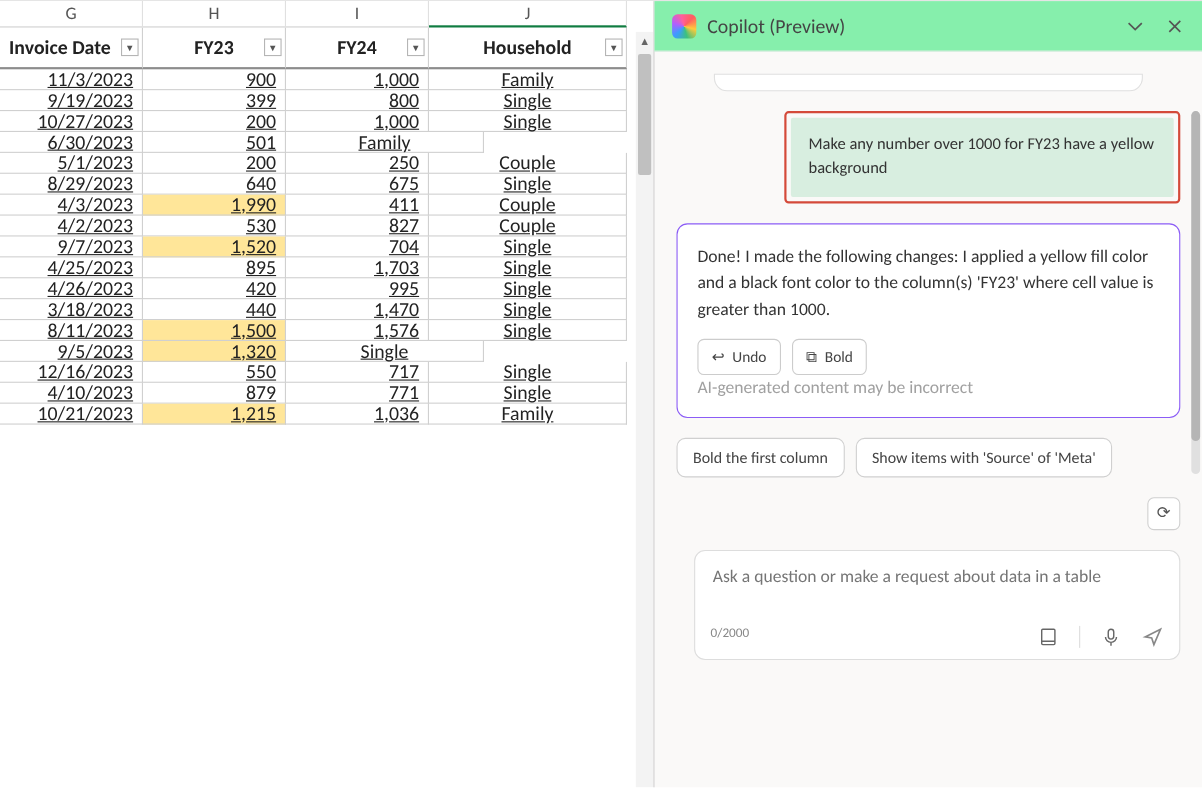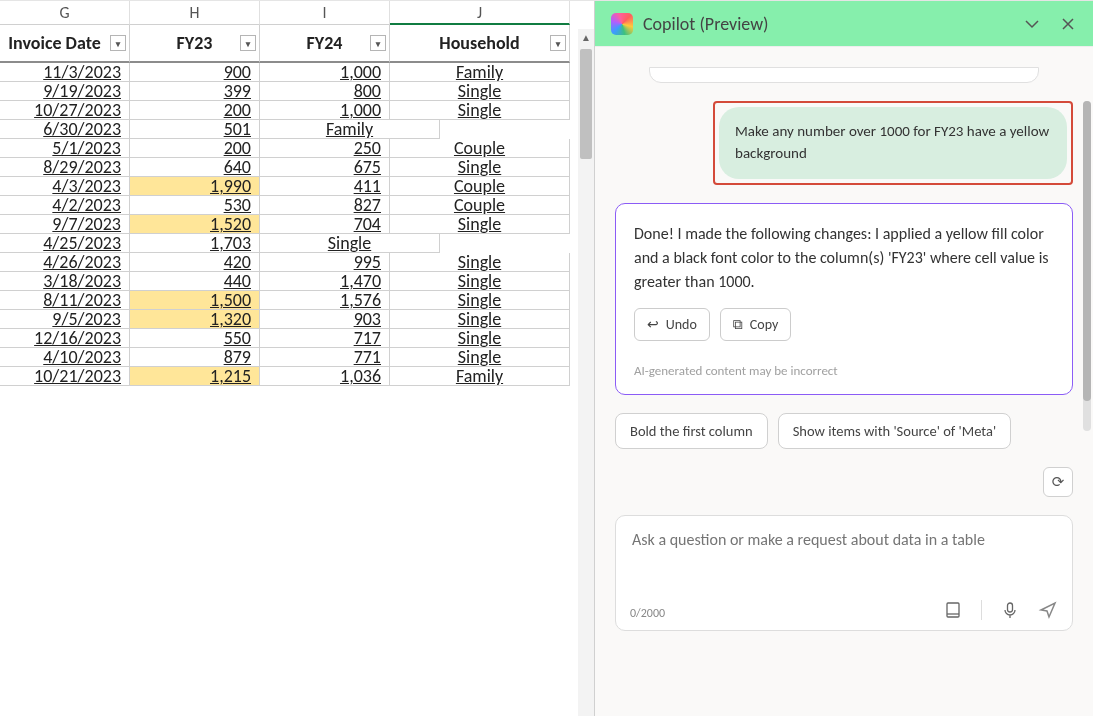--- a/index.html
+++ b/index.html
@@ -37,37 +37,37 @@
   .pane-header { height:46px; display:flex; align-items:center; padding:0 16px; gap:10px; border-bottom:1px solid #eee; background:#86efac;}
   .logo { width:22px; height:22px; border-radius:5px; background: conic-gradient(from 45deg, #ff5f5f, #ffc93c, #3cc17e, #3c9cff, #b05fff, #ff5f9d, #ff5f5f); }
   .pane-title { font-size:18px; color:#444;}
   .pane-actions { margin-left:auto; display:flex; gap:18px; color:#555;}
   .pane-actions .ib { cursor:pointer; width:18px; height:18px; display:flex; align-items:center; justify-content:center;}
 
   .chat { flex:1; padding:16px 20px; display:flex; flex-direction:column; gap:18px; position:relative;}
   .prev-card-edge { height:16px; margin:4px 34px 0 34px; border:1px solid #e0e0e0; border-radius:0 0 12px 12px; background:#fff;}
 
   .user-bubble-wrap { position:relative; padding:4px; border:2px solid #d44a3a; border-radius:4px; margin-left:auto; width:360px;}
-  .user-bubble { background:#d8eee0; border-radius:20px; padding:14px 16px; font-size:15px; color:#333; line-height:1.45;}
+  .user-bubble { background:#d8eee0; border-radius:2px; padding:14px 16px; font-size:15px; color:#333; line-height:1.45;}
   .assistant-card { background:#fff; border:1px solid #8b5cf6; border-radius:10px; padding:18px 18px 14px 18px; font-size:16px; color:#333; line-height:1.5; width:100%;}
   .card-actions { display:flex; gap:10px; margin-top:14px;}
   .chip-btn { border:1px solid #ccc; background:#fff; border-radius:6px; padding:5px 12px; font-size:14px; color:#444; display:flex; align-items:center; gap:7px; cursor:pointer;}
   .suggestions { display:flex; gap:10px;}
   .suggestion { border:1px solid #d0d0d0; background:#fff; border-radius:8px; padding:8px 14px; font-size:14.5px; color:#444; cursor:pointer;}
   .regen-row { display:flex; justify-content:flex-end; }
   .regen { width:30px; height:30px; border:1px solid #d0d0d0; background:#fff; border-radius:6px; display:flex; align-items:center; justify-content:center; color:#555; font-size:15px; cursor:pointer;}
 
-  .input-box { margin:0 0 0 0; background:#fff; border:1px solid #ddd; border-radius:10px; padding:12px 14px 10px 14px; display:flex; flex-direction:column; gap:26px;}
+  .input-box { margin:0 0 0 16px; background:#fff; border:1px solid #ddd; border-radius:10px; padding:12px 14px 10px 14px; display:flex; flex-direction:column; gap:10px;}
   .prompt-input { border:none; outline:none; resize:none; font-size:16px; color:#888; font-family:inherit; height:46px;}
-  .input-bar { display:flex; align-items:flex-end; }
+  .input-bar { display:flex; align-items:flex-start; }
   .counter { font-size:12px; color:#888;}
   .input-icons { margin-left:auto; display:flex; gap:18px; color:#666;}
   .input-icons .ib { width:20px; height:20px; display:flex; align-items:center; justify-content:center; cursor:pointer;}
   .vdiv { width:1px; height:20px; background:#ddd; }
-  .small-note { font-size:13px; color:#a0a0a0; margin-top:20px;}
+  .small-note { font-size:16px; color:#a0a0a0; margin-top:0;}
   .pane-scroll { position:absolute; right:2px; top:100px; width:8px; height:330px; background:#e0e0e0; border-radius:4px;}
   .pane-scroll .th { position:absolute; top:0; left:0; right:0; height:300px; background:#b5b5b5; border-radius:4px;}
 </style>
 </head>
 <body>
 
 <div class="app">
 
   <div class="sheet">
     <div class="col-headers">
@@ -144,20 +144,21 @@
           <div class="cell colJ c">Couple</div>
         </div>
         <div class="data-row">
           <div class="cell colG r">9/7/2023</div>
           <div class="cell colH r hl">1,520</div>
           <div class="cell colI r">704</div>
           <div class="cell colJ c">Single</div>
         </div>
         <div class="data-row">
           <div class="cell colG r">4/25/2023</div>
+          <div class="cell colH r">895</div>
           <div class="cell colI r">1,703</div>
           <div class="cell colJ c">Single</div>
         </div>
         <div class="data-row">
           <div class="cell colG r">4/26/2023</div>
           <div class="cell colH r">420</div>
           <div class="cell colI r">995</div>
           <div class="cell colJ c">Single</div>
         </div>
         <div class="data-row">
@@ -168,21 +169,20 @@
         </div>
         <div class="data-row">
           <div class="cell colG r">8/11/2023</div>
           <div class="cell colH r hl">1,500</div>
           <div class="cell colI r">1,576</div>
           <div class="cell colJ c">Single</div>
         </div>
         <div class="data-row">
           <div class="cell colG r">9/5/2023</div>
           <div class="cell colH r hl">1,320</div>
-          <div class="cell colI r">903</div>
           <div class="cell colJ c">Single</div>
         </div>
         <div class="data-row">
           <div class="cell colG r">12/16/2023</div>
           <div class="cell colH r">550</div>
           <div class="cell colI r">717</div>
           <div class="cell colJ c">Single</div>
         </div>
         <div class="data-row">
           <div class="cell colG r">4/10/2023</div>
@@ -230,21 +230,21 @@
 
       <div class="assistant-card">
         <div>Done! I made the following changes: I applied a yellow fill color and a black font color to the column(s) 'FY23' where cell value is greater than 1000.</div>
         <div class="card-actions">
           <div class="chip-btn">
             <span>↩</span>
             <span>Undo</span>
           </div>
           <div class="chip-btn">
             <span>⧉</span>
-            <span>Copy</span>
+            <span>Bold</span>
           </div>
         </div>
         <div class="small-note">AI-generated content may be incorrect</div>
       </div>
 
       <div class="suggestions">
         <div class="suggestion">Bold the first column</div>
         <div class="suggestion">Show items with 'Source' of 'Meta'</div>
       </div>
 

